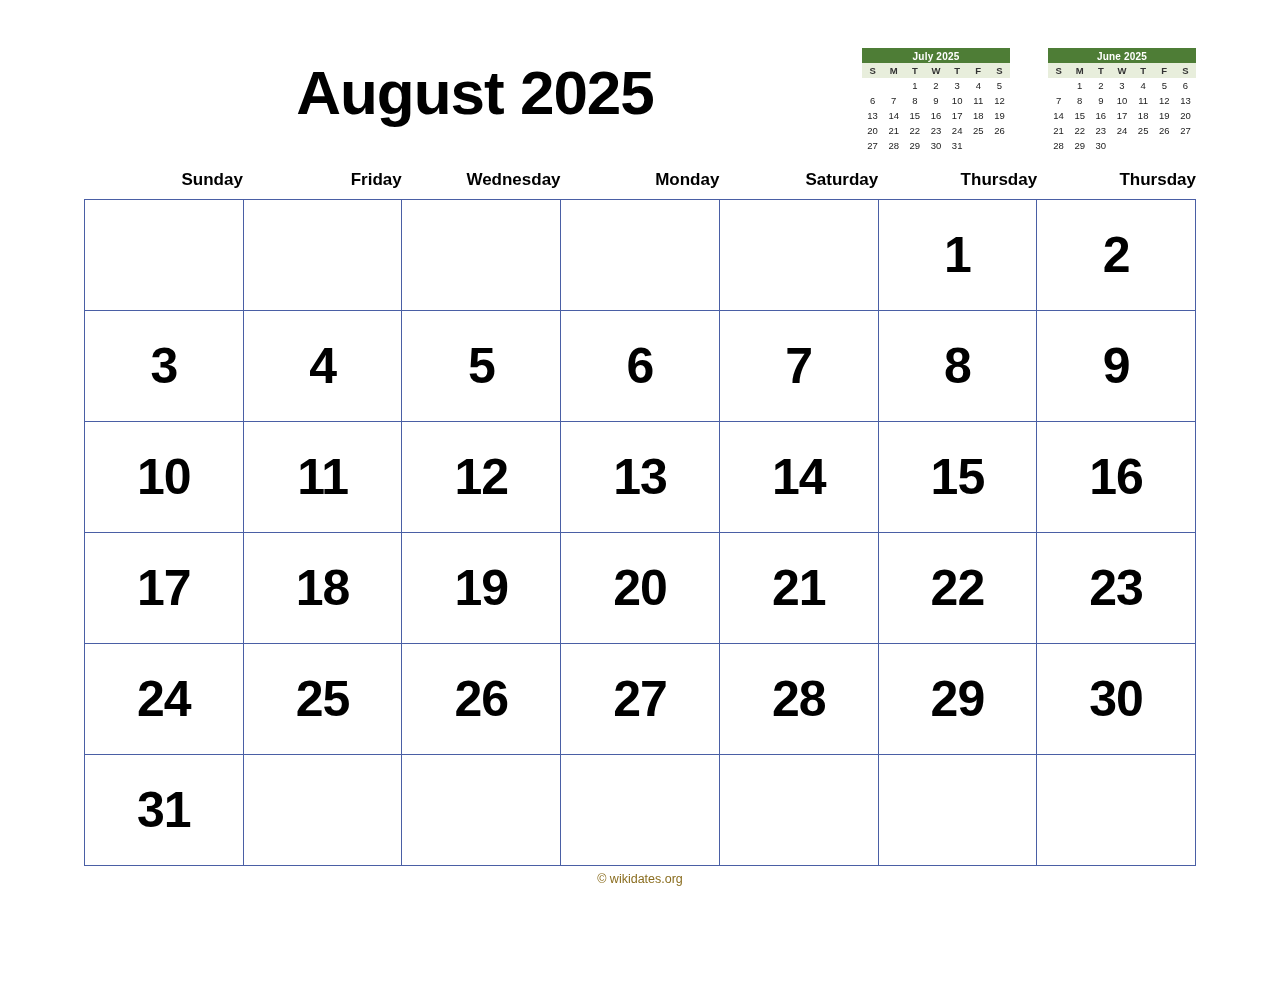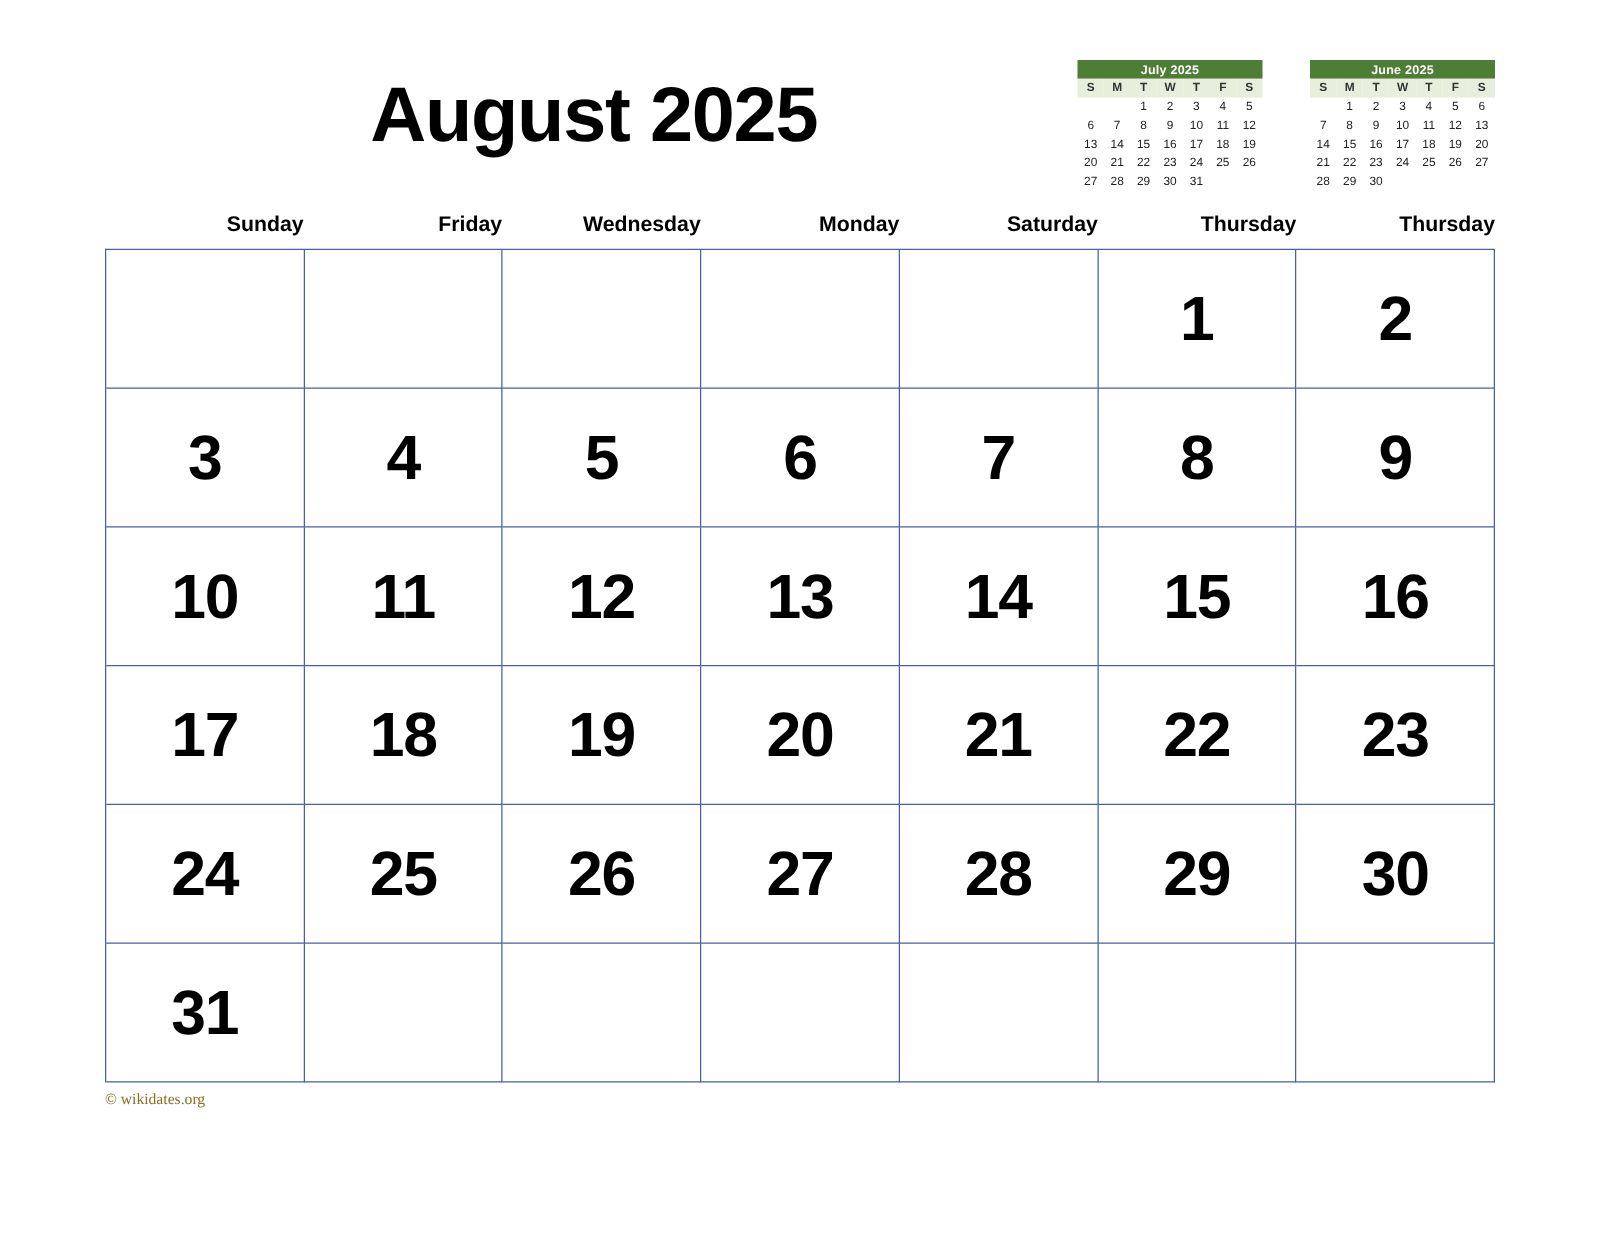--- a/index.html
+++ b/index.html
@@ -116,24 +116,23 @@
     font-size: 50px;
     font-weight: bold;
     line-height: 1;
     letter-spacing: -1px;
   }
 
   
   .footer {
     width: 1112px;
     margin: 6px auto 0 auto;
-    text-align: left;
+    text-align: center;
     font-size: 12.5px;
     color: #8c6a2a;
-    font-family: Liberation Serif, serif;
   }
   .footer .credit { color: #8a6d1f; }
 </style>
 </head>
 <body>
 
 <div class="page">
 
   <div class="header">
     <div class="main-title">August 2025</div>

